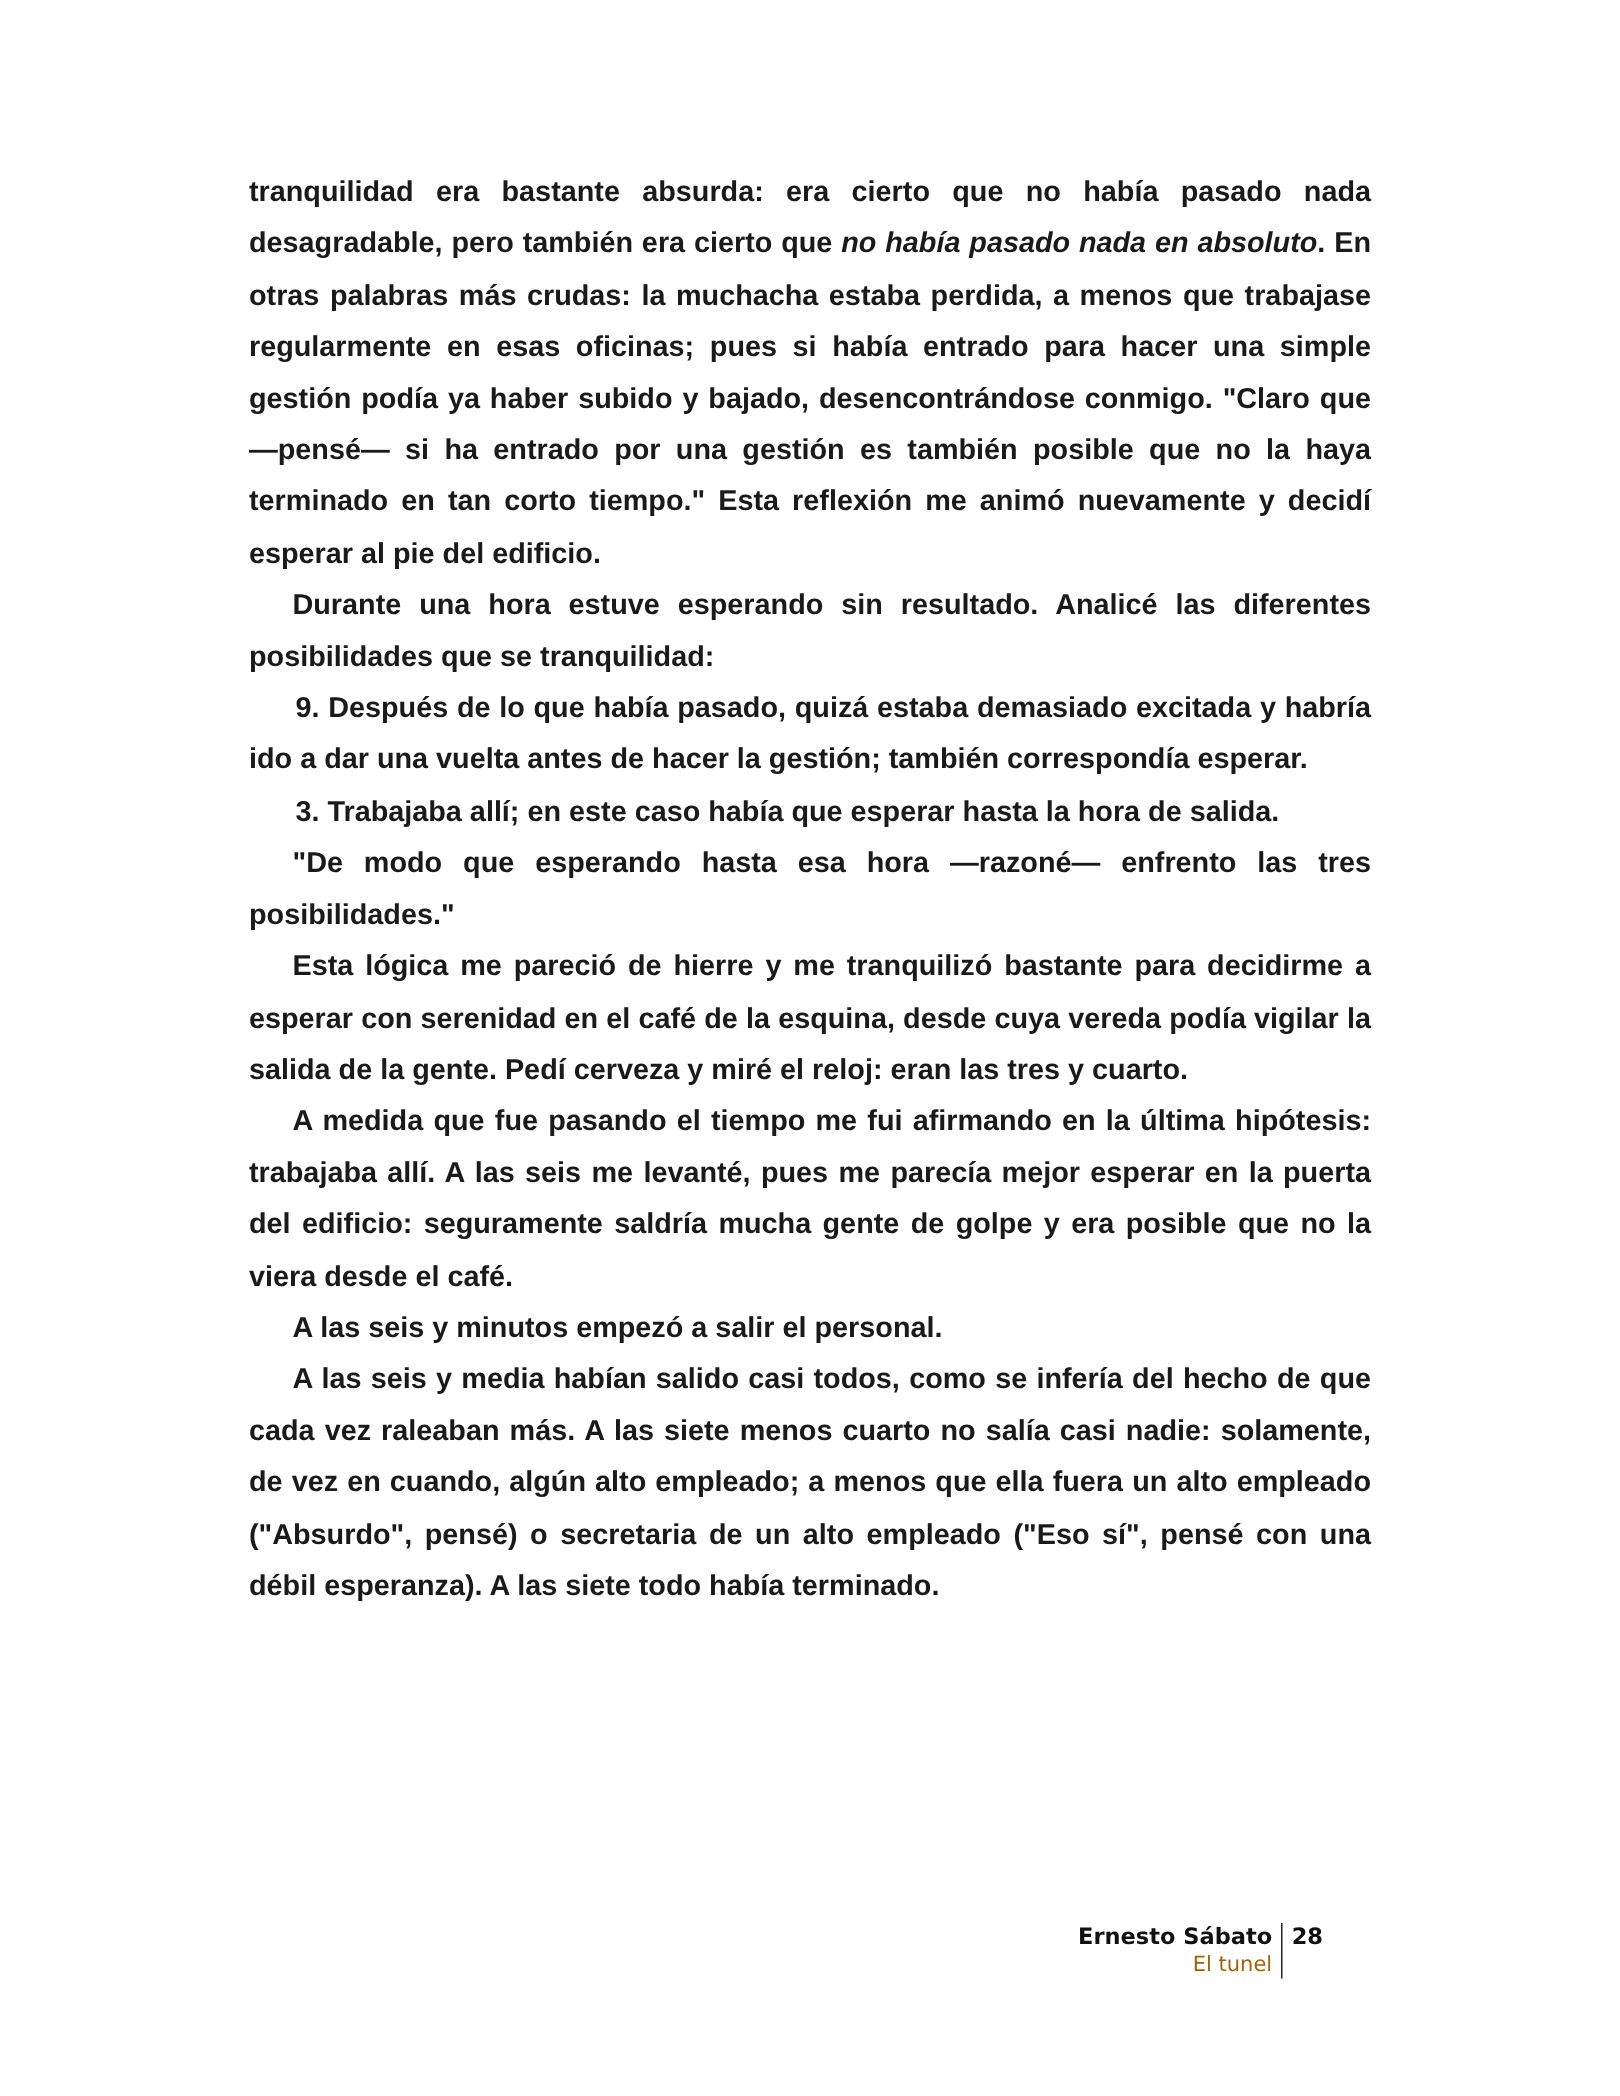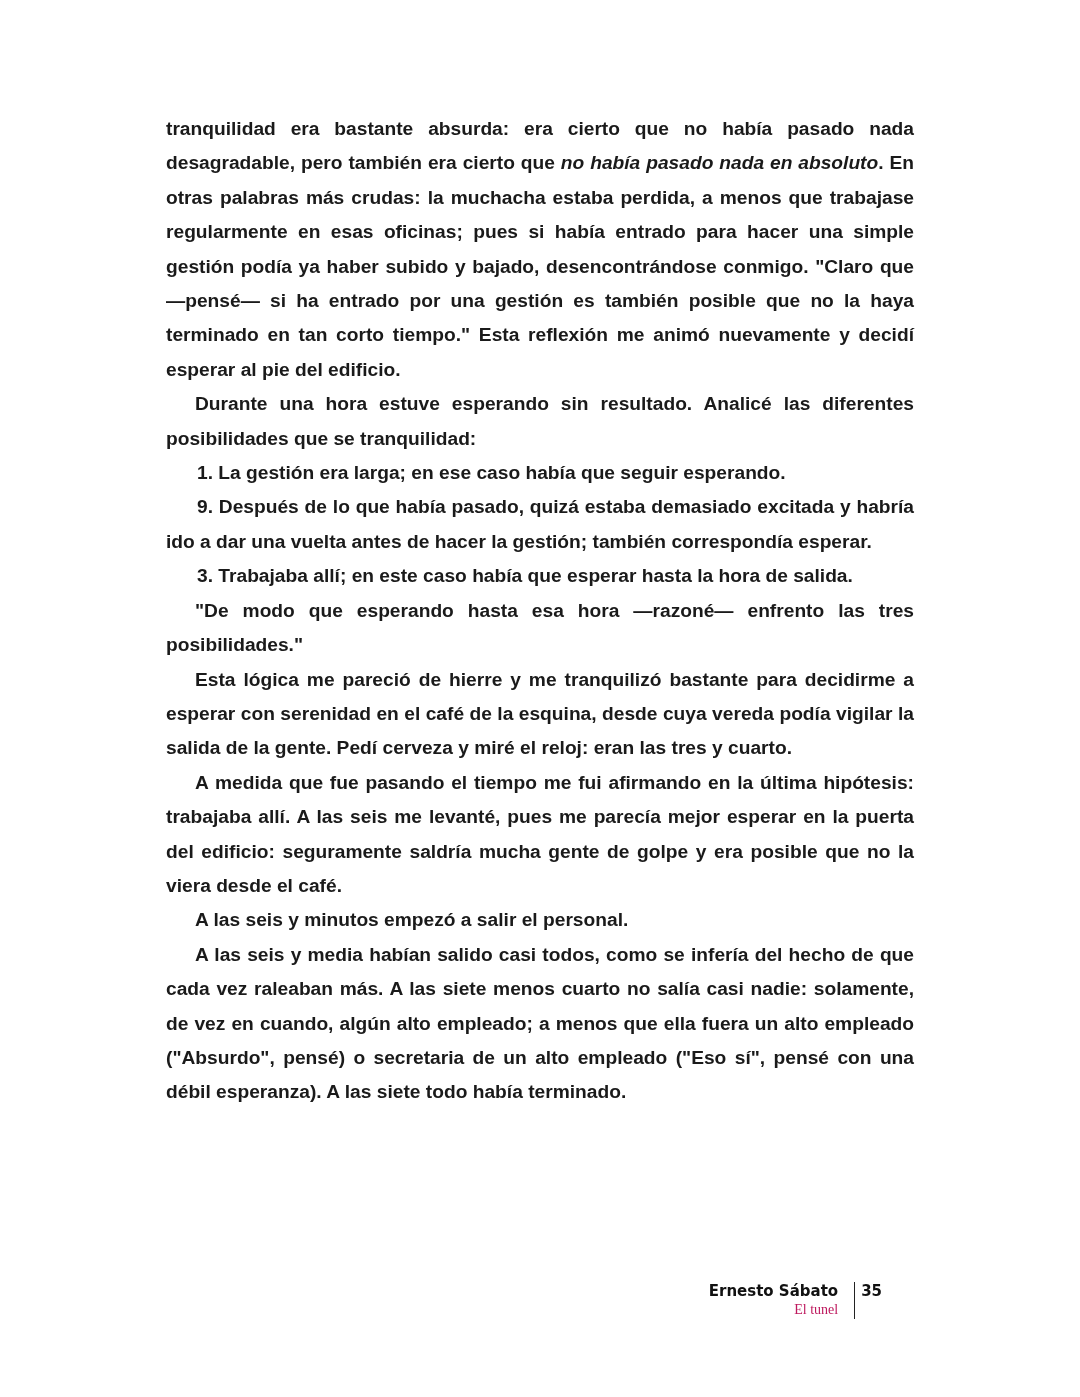--- a/index.html
+++ b/index.html
@@ -20,40 +20,39 @@
     .indent-list { text-indent: 31px; }
     em { font-style: italic; }
     .footer {
       position: absolute;
       top: 1282px;
       right: 198px;
       display: flex;
       align-items: flex-start;
       font-family: "DejaVu Sans", sans-serif;
     }
-    .footer-left { text-align: right; padding-right: 16px; border-right: 1.5px solid #222; }
+    .footer-left { text-align: right; padding-right: 6px; border-right: 1.5px solid #222; }
     .footer-author { font-weight: bold; font-size: 15px; line-height: 19px; color: #111; }
-    .footer-title { font-size: 14px; line-height: 18px; color: #be185d; font-family: Liberation Serif, serif; }
+    .footer-title { font-size: 14px; line-height: 18px; color: #a16207; }
     .footer-page { font-weight: bold; font-size: 15px; line-height: 19px; padding-left: 6px; color: #111; }
   </style>
 </head>
 <body>
 
 <div class="page">
   <p><span>tranquilidad era bastante absurda: era cierto que no había pasado nada desagradable, pero también era cierto que </span><em>no había pasado nada en absoluto</em><span>. En otras palabras más crudas: la muchacha estaba perdida, a menos que trabajase regularmente en esas oficinas; pues si había entrado para hacer una simple gestión podía ya haber subido y bajado, desencontrándose conmigo. "Claro que —pensé— si ha entrado por una gestión es también posible que no la haya terminado en tan corto tiempo." Esta reflexión me animó nuevamente y decidí esperar al pie del edificio.</span></p>
   <p class="indent">Durante una hora estuve esperando sin resultado. Analicé las diferentes posibilidades que se tranquilidad:</p>
-  <p class="indent-list">1. La gestión era larga; en ese caso había que seguir esperando.</p>
   <p class="indent-list">9. Después de lo que había pasado, quizá estaba demasiado excitada y habría ido a dar una vuelta antes de hacer la gestión; también correspondía esperar.</p>
   <p class="indent-list">3. Trabajaba allí; en este caso había que esperar hasta la hora de salida.</p>
   <p class="indent">"De modo que esperando hasta esa hora —razoné— enfrento las tres posibilidades."</p>
   <p class="indent">Esta lógica me pareció de hierre y me tranquilizó bastante para decidirme a esperar con serenidad en el café de la esquina, desde cuya vereda podía vigilar la salida de la gente. Pedí cerveza y miré el reloj: eran las tres y cuarto.</p>
   <p class="indent">A medida que fue pasando el tiempo me fui afirmando en la última hipótesis: trabajaba allí. A las seis me levanté, pues me parecía mejor esperar en la puerta del edificio: seguramente saldría mucha gente de golpe y era posible que no la viera desde el café.</p>
   <p class="indent">A las seis y minutos empezó a salir el personal.</p>
   <p class="indent">A las seis y media habían salido casi todos, como se infería del hecho de que cada vez raleaban más. A las siete menos cuarto no salía casi nadie: solamente, de vez en cuando, algún alto empleado; a menos que ella fuera un alto empleado ("Absurdo", pensé) o secretaria de un alto empleado ("Eso sí", pensé con una débil esperanza). A las siete todo había terminado.</p>
 </div>
 
 <div class="footer">
   <div class="footer-left">
     <div class="footer-author">Ernesto Sábato</div>
     <div class="footer-title">El tunel</div>
   </div>
-  <div class="footer-page">35</div>
+  <div class="footer-page">28</div>
 </div>
 
 </body></html>

